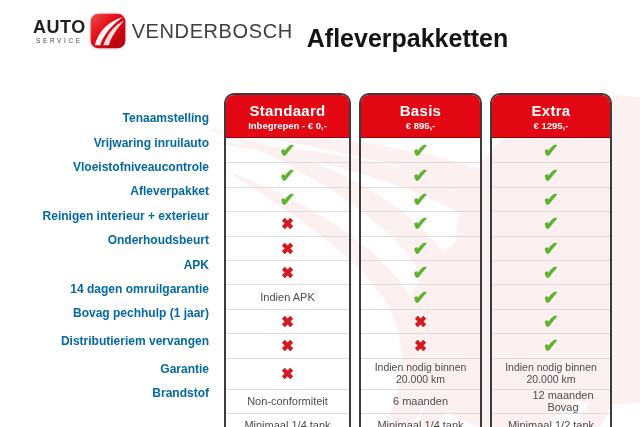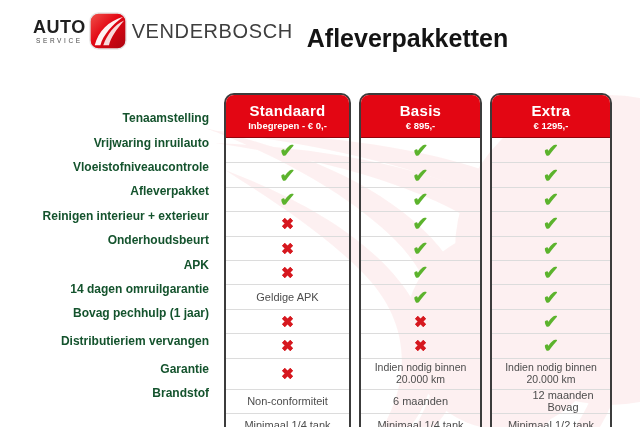--- a/index.html
+++ b/index.html
@@ -18,21 +18,21 @@
   .venderbosch { font-size:20px; color:#3e3e3e; letter-spacing:0.6px; margin-left:5px; }
   .title { position:absolute; left:190px; top:24px; width:435px; margin:0; text-align:center;
            font-size:25px; font-weight:bold; color:#141414; z-index:2; }
 
   
   .comparison { position:absolute; left:0; top:61px; z-index:1;
     display:grid; grid-template-columns:216px 127px 123px 122px; column-gap:8px; }
   .labels-col { display:flex; flex-direction:column; }
   .label-spacer { height:45px; }
   .row-label { display:flex; align-items:center; justify-content:flex-end; padding-right:7px;
-    font-weight:bold; font-size:12px; color:#14532d; white-space:nowrap; box-sizing:border-box; }
+    font-weight:bold; font-size:12px; color:#0369a1; white-space:nowrap; box-sizing:border-box; }
   .card { border:2px solid var(--border,#3c3c3c); border-radius:10px 10px 3px 3px;
     overflow:hidden; background:transparent;margin-top:32px; }
   .card-header { height:42px; background:var(--red,#e30613); color:#ffffff;
     display:flex; flex-direction:column; align-items:center; justify-content:center;
     border-bottom:1px solid rgba(0,0,0,0.35); }
   .pkg-name { font-size:15px; font-weight:bold; letter-spacing:0.3px; }
   .pkg-price { font-size:9.5px; font-weight:bold; margin-top:1px; }
   .cell { display:flex; align-items:center; justify-content:center;
     border-top:1px solid #dcdcdc; box-sizing:border-box; padding:0 4px; }
   .card-body .cell:first-child { border-top:none; }
@@ -114,21 +114,21 @@
           <div class="cell" style="height: 24.4px;">
             <span class="cross">✖</span>
           </div>
           <div class="cell" style="height: 24.4px;">
             <span class="cross">✖</span>
           </div>
           <div class="cell" style="height: 24.4px;">
             <span class="cross">✖</span>
           </div>
           <div class="cell" style="height: 24.4px;">
-            <span class="cell-text">Geldige APK</span>
+            <span class="cell-text">Indien APK</span>
           </div>
           <div class="cell" style="height: 24.4px;">
             <span class="cross">✖</span>
           </div>
           <div class="cell" style="height: 24.4px;">
             <span class="cross">✖</span>
           </div>
           <div class="cell" style="height: 31px;">
             <span class="cross">✖</span>
           </div>

